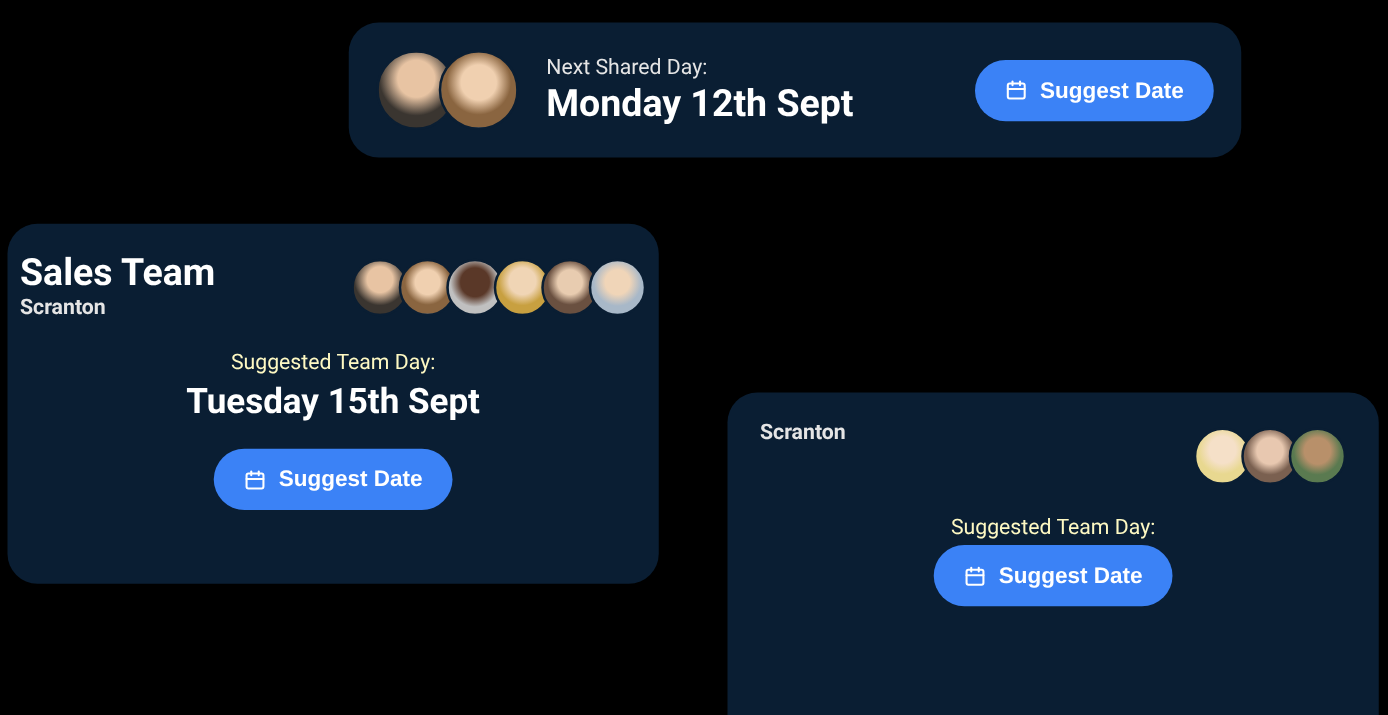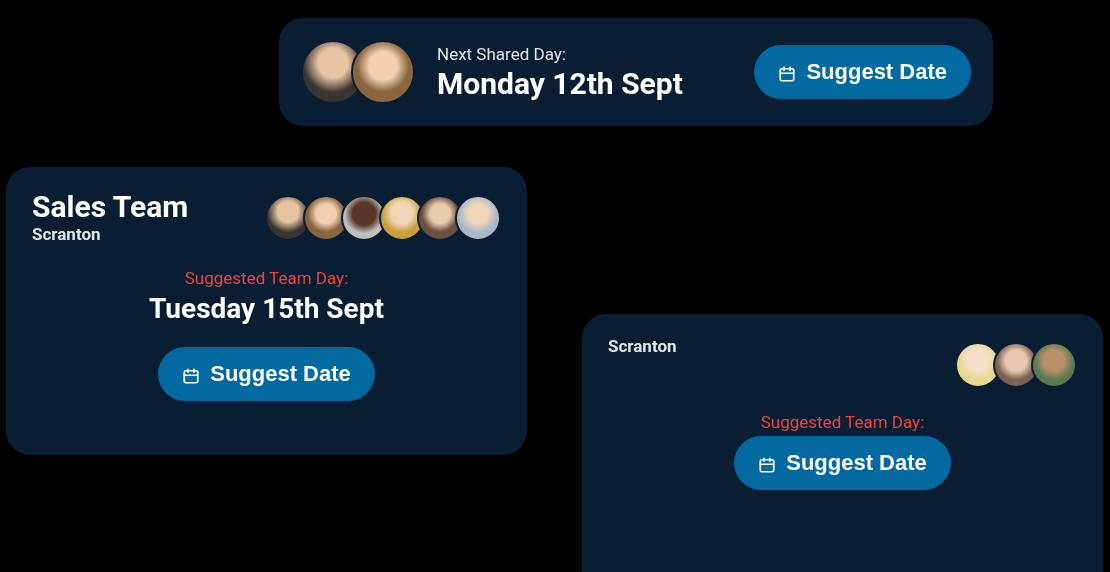--- a/index.html
+++ b/index.html
@@ -66,44 +66,44 @@
       font-weight: 400;
       color: #e5e5e5;
       margin-bottom: 2px;
     }
     .date-large {
       font-size: 30px;
       font-weight: 700;
       color: #fff;
     }
     .btn {
-      background: #0369a1;
+      background: #3b82f6;
       border: none;
       color: #fff;
-      font-size: 22px;
+      font-size: 18px;
       font-weight: 600;
       padding: 14px 24px;
       border-radius: 999px;
       cursor: pointer;
       display: inline-flex;
       align-items: center;
       gap: 10px;
     }
     .calendar-icon {
       width: 18px;
       height: 18px;
       display: inline-block;
     }
     
     .card-sales {
-      top: 167px;
+      top: 179px;
       left: 6px;
       width: 521px;
       height: 288px;
-      padding: 22px 26px;
+      padding: 22px 10px;
     }
     .card-header {
       display: flex;
       justify-content: space-between;
       align-items: flex-start;
       margin-bottom: 24px;
     }
     .team-title {
       font-size: 30px;
       font-weight: 700;
@@ -119,21 +119,21 @@
       display: flex;
       align-items: center;
       padding-top: 6px;
     }
     .card-body {
       text-align: center;
     }
     .label-center {
       font-size: 17px;
       font-weight: 400;
-      color: #ef4444;
+      color: #fef9c3;
       margin-bottom: 4px;
     }
     .date-center {
       font-size: 28px;
       font-weight: 700;
       color: #fff;
       margin-bottom: 22px;
     }
     
     .card-accounting {

